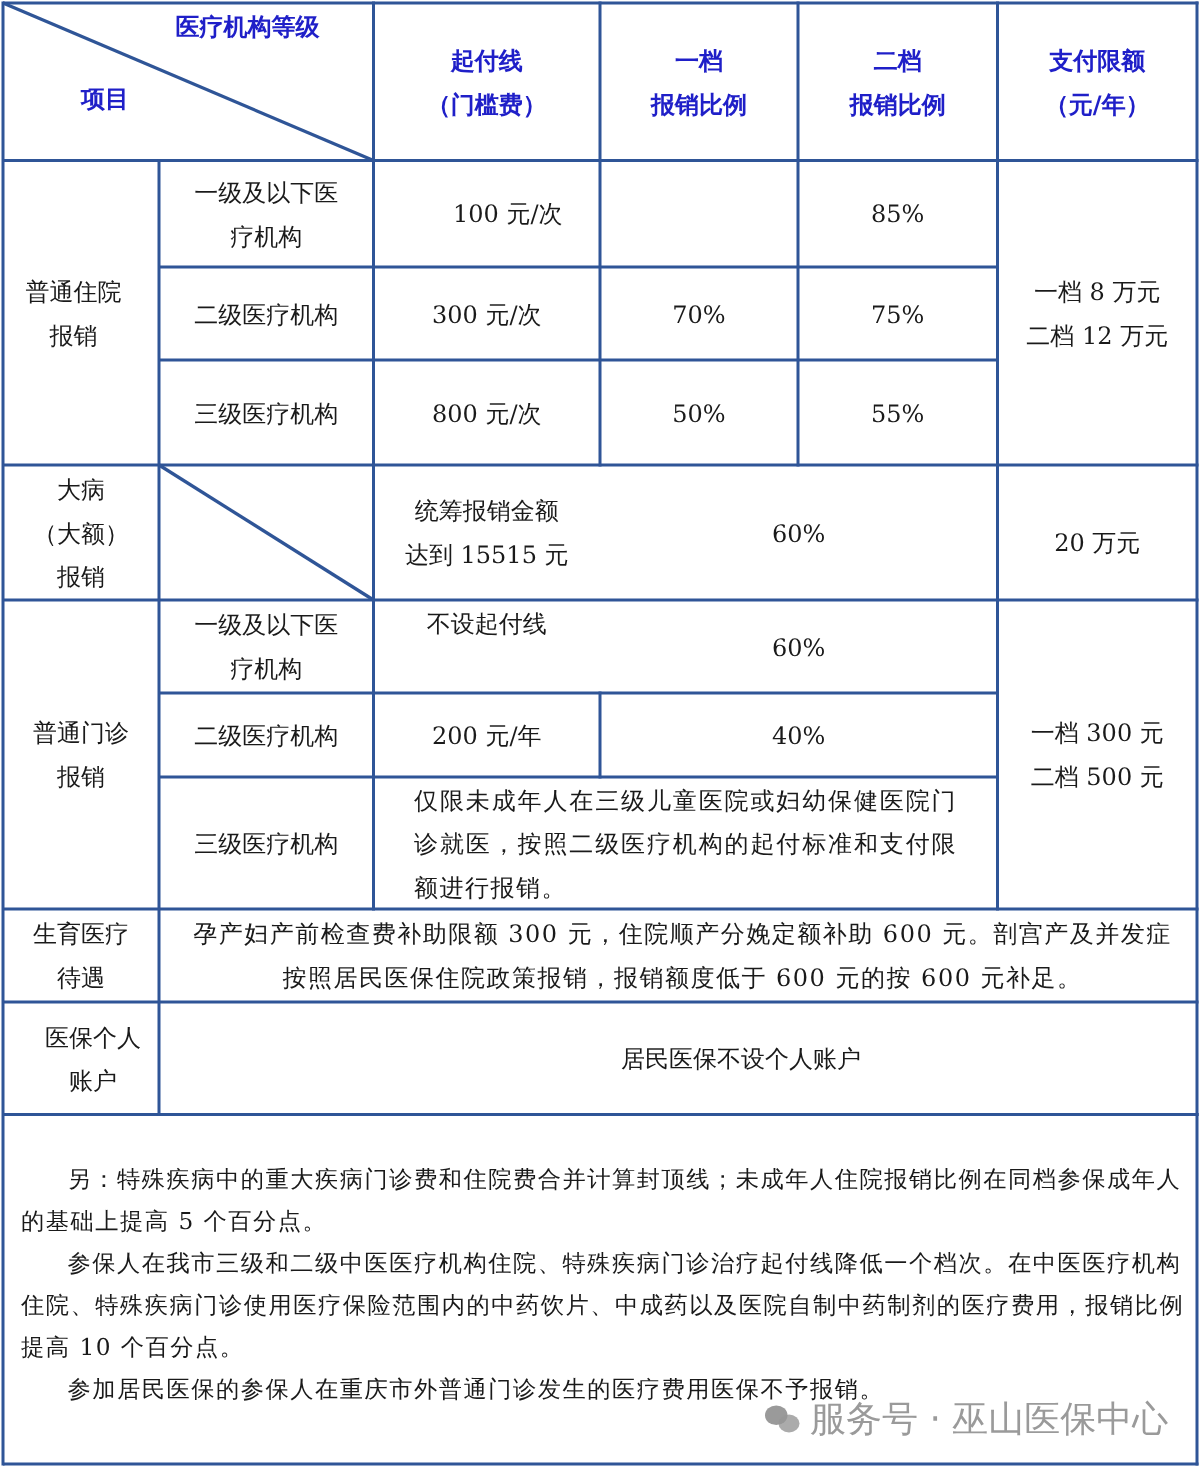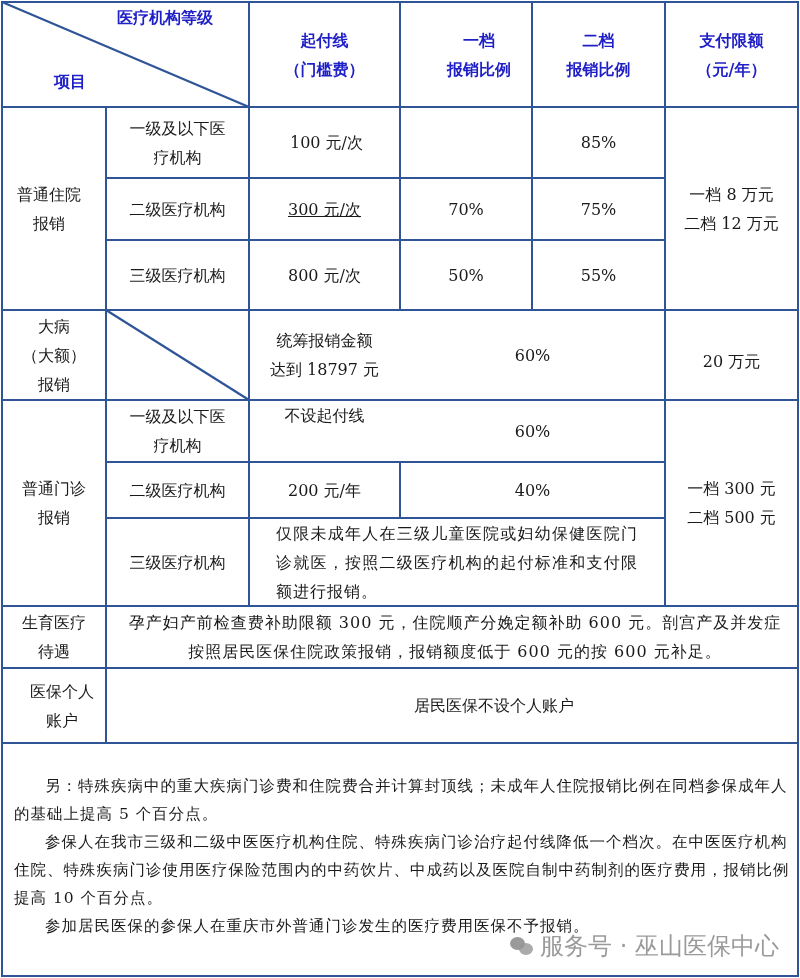--- a/index.html
+++ b/index.html
@@ -47,56 +47,56 @@
   <div class="vline" style="left:399px; top:461px; height:58px;"></div>
   <div class="vline" style="left:531px; top:1px; height:310px;"></div>
   <div class="vline" style="left:664px; top:1px; height:606px;"></div>
 
   <svg style="position:absolute; left:0; top:0;" width="800" height="420">
     <line x1="2" y1="2" x2="249" y2="107" stroke="#2f5597" stroke-width="2.2"></line>
     <line x1="106" y1="310" x2="249" y2="400" stroke="#2f5597" stroke-width="2.2"></line>
   </svg>
 
   <div class="cell hdr" style="left:85px; top:2px; width:160px; height:30px;">医疗机构等级</div>
-  <div class="cell hdr" style="left:30px; top:66px; width:80px; height:30px;">项目</div>
+  <div class="cell hdr" style="left:30px; top:50px; width:80px; height:30px;">项目</div>
   <div class="cell hdr multi" style="left:250px; top:3px; width:149px; height:103px;">起付线
 （门槛费）</div>
-  <div class="cell hdr multi" style="left:418px; top:3px; width:122px; height:103px;">一档
+  <div class="cell hdr multi" style="left:405px; top:3px; width:122px; height:103px;">一档
 报销比例</div>
   <div class="cell hdr multi" style="left:533px; top:3px; width:131px; height:103px;border-radius:22px;">二档
 报销比例</div>
   <div class="cell hdr multi" style="left:666px; top:3px; width:131px; height:103px;">支付限额
 （元/年）</div>
 
   <div class="cell multi" style="left:3px; top:108px; width:81px; height:201px;padding-left:11px;">普通住院
 报销</div>
 
   <div class="cell multi" style="left:107px; top:108px; width:141px; height:69px;">一级及以下医
 疗机构</div>
-  <div class="cell" style="left:238px; top:108px; width:149px; height:69px;padding-left:28px;">100 元/次</div>
+  <div class="cell" style="left:250px; top:108px; width:149px; height:69px;padding-left:28px;">100 元/次</div>
   <div class="cell" style="left:533px; top:108px; width:131px; height:69px;">85%</div>
 
   <div class="cell" style="left:107px; top:179px; width:141px; height:60px;">二级医疗机构</div>
-  <div class="cell" style="left:250px; top:179px; width:149px; height:60px;text-decoration:underline;">300 元/次</div>
+  <div class="cell" style="left:250px; top:179px; width:149px; height:60px;">300 元/次</div>
   <div class="cell" style="left:401px; top:179px; width:130px; height:60px;">70%</div>
   <div class="cell" style="left:533px; top:179px; width:131px; height:60px;">75%</div>
 
   <div class="cell" style="left:107px; top:241px; width:141px; height:68px;">三级医疗机构</div>
   <div class="cell" style="left:250px; top:241px; width:149px; height:68px;border-radius:27px;">800 元/次</div>
   <div class="cell" style="left:401px; top:241px; width:130px; height:68px;border-radius:32px;">50%</div>
   <div class="cell" style="left:533px; top:241px; width:131px; height:68px;">55%</div>
 
   <div class="cell multi" style="left:666px; top:108px; width:131px; height:201px;">一档 8 万元
 二档 12 万元</div>
 
   <div class="cell multi" style="left:3px; top:311px; width:102px; height:88px;">大病
 （大额）
 报销</div>
   <div class="cell multi" style="left:250px; top:311px; width:149px; height:88px;">统筹报销金额
-达到 18797 元</div>
+达到 15515 元</div>
   <div class="cell" style="left:401px; top:311px; width:263px; height:88px;">60%</div>
   <div class="cell" style="left:666px; top:311px; width:131px; height:100px;">20 万元</div>
 
   <div class="cell multi" style="left:3px; top:401px; width:102px; height:204px;">普通门诊
 报销</div>
 
   <div class="cell multi" style="left:107px; top:401px; width:141px; height:60px;">一级及以下医
 疗机构</div>
   <div class="cell" style="left:250px; top:385px; width:149px; height:60px;">不设起付线</div>
   <div class="cell" style="left:401px; top:401px; width:263px; height:60px;">60%</div>

